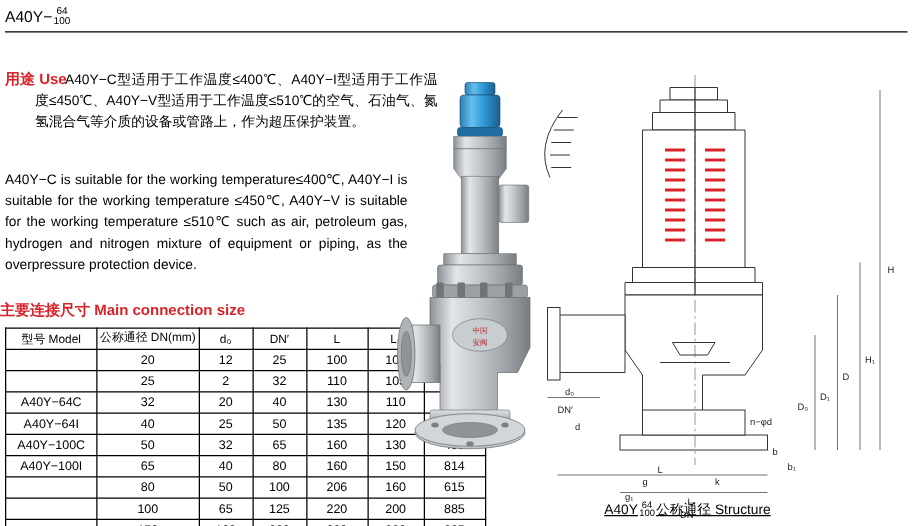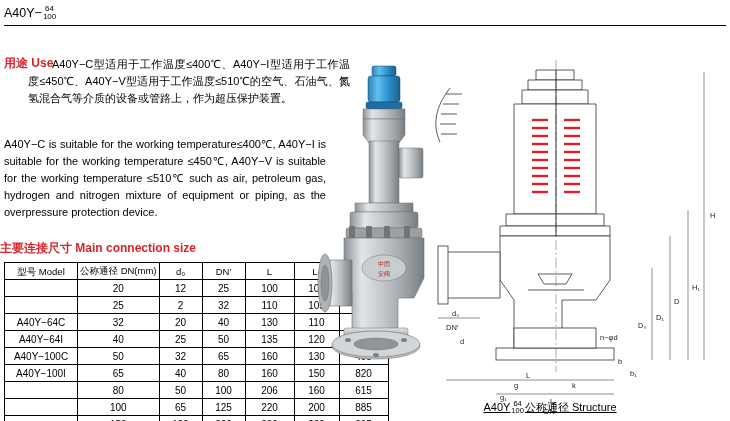--- a/index.html
+++ b/index.html
@@ -145,21 +145,21 @@
         <td class="col-L1">130</td>
         <td class="col-H">495</td>
       </tr>
       <tr>
         <td class="col-model">A40Y−100I</td>
         <td class="col-dn">65</td>
         <td class="col-d0">40</td>
         <td class="col-dn2">80</td>
         <td class="col-L">160</td>
         <td class="col-L1">150</td>
-        <td class="col-H">820</td>
+        <td class="col-H">814</td>
       </tr>
       <tr>
         <td class="col-model"></td>
         <td class="col-dn">80</td>
         <td class="col-d0">50</td>
         <td class="col-dn2">100</td>
         <td class="col-L">206</td>
         <td class="col-L1">160</td>
         <td class="col-H">615</td>
       </tr>

